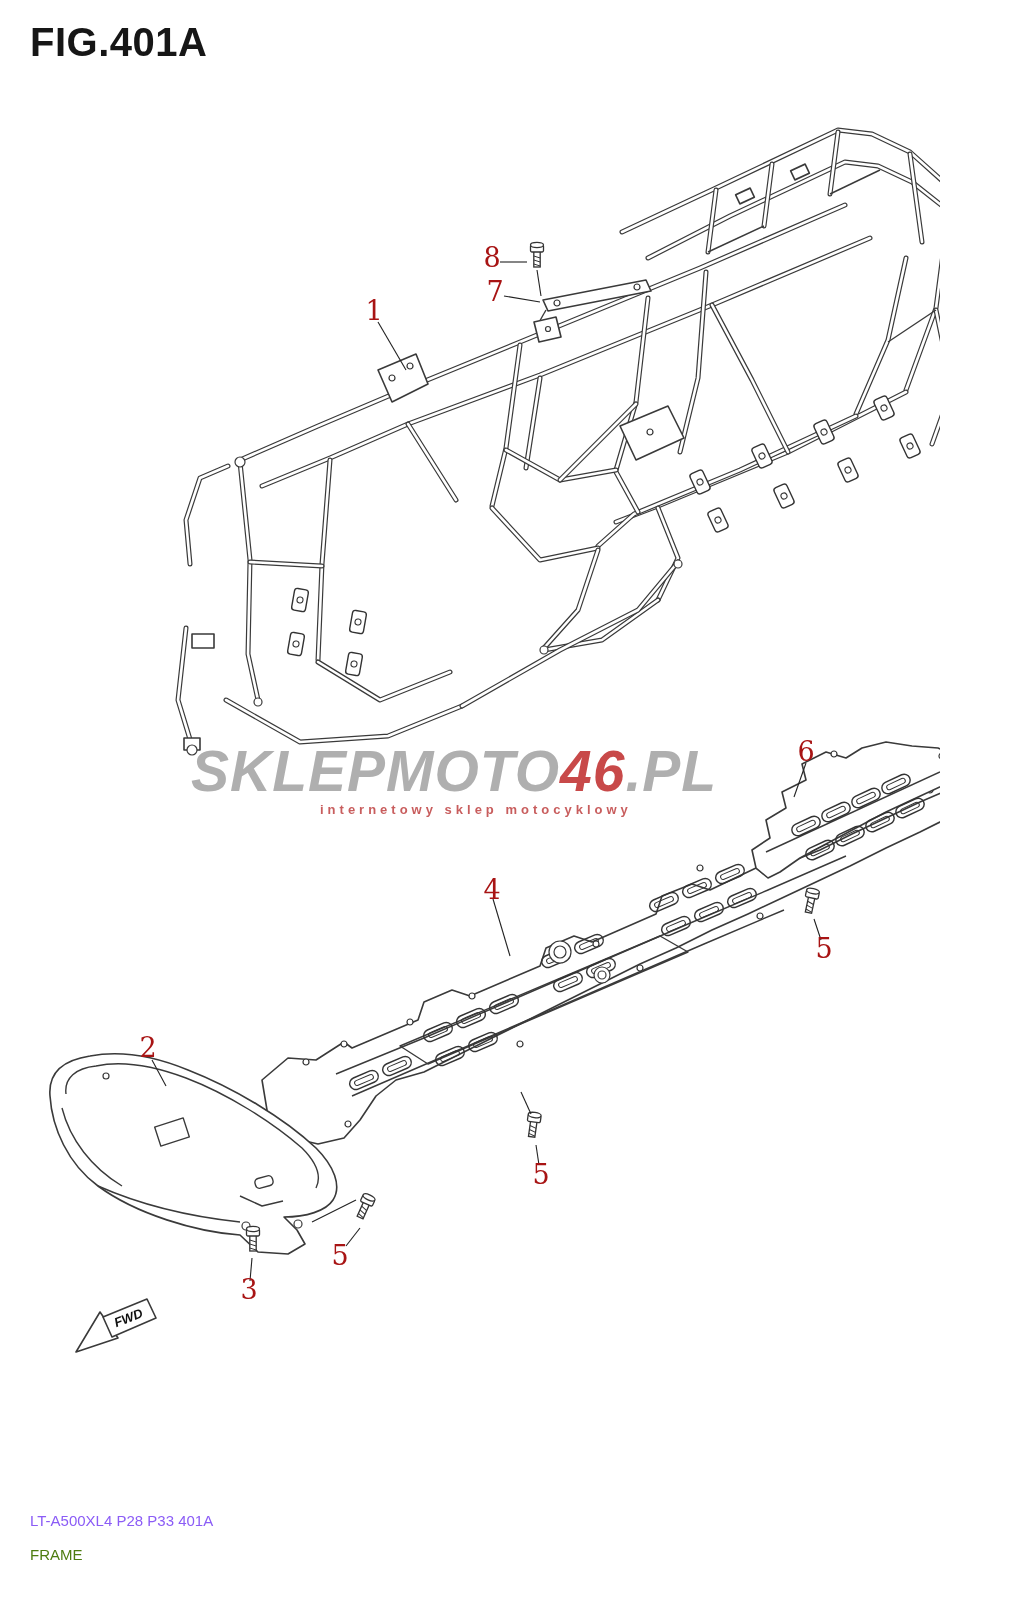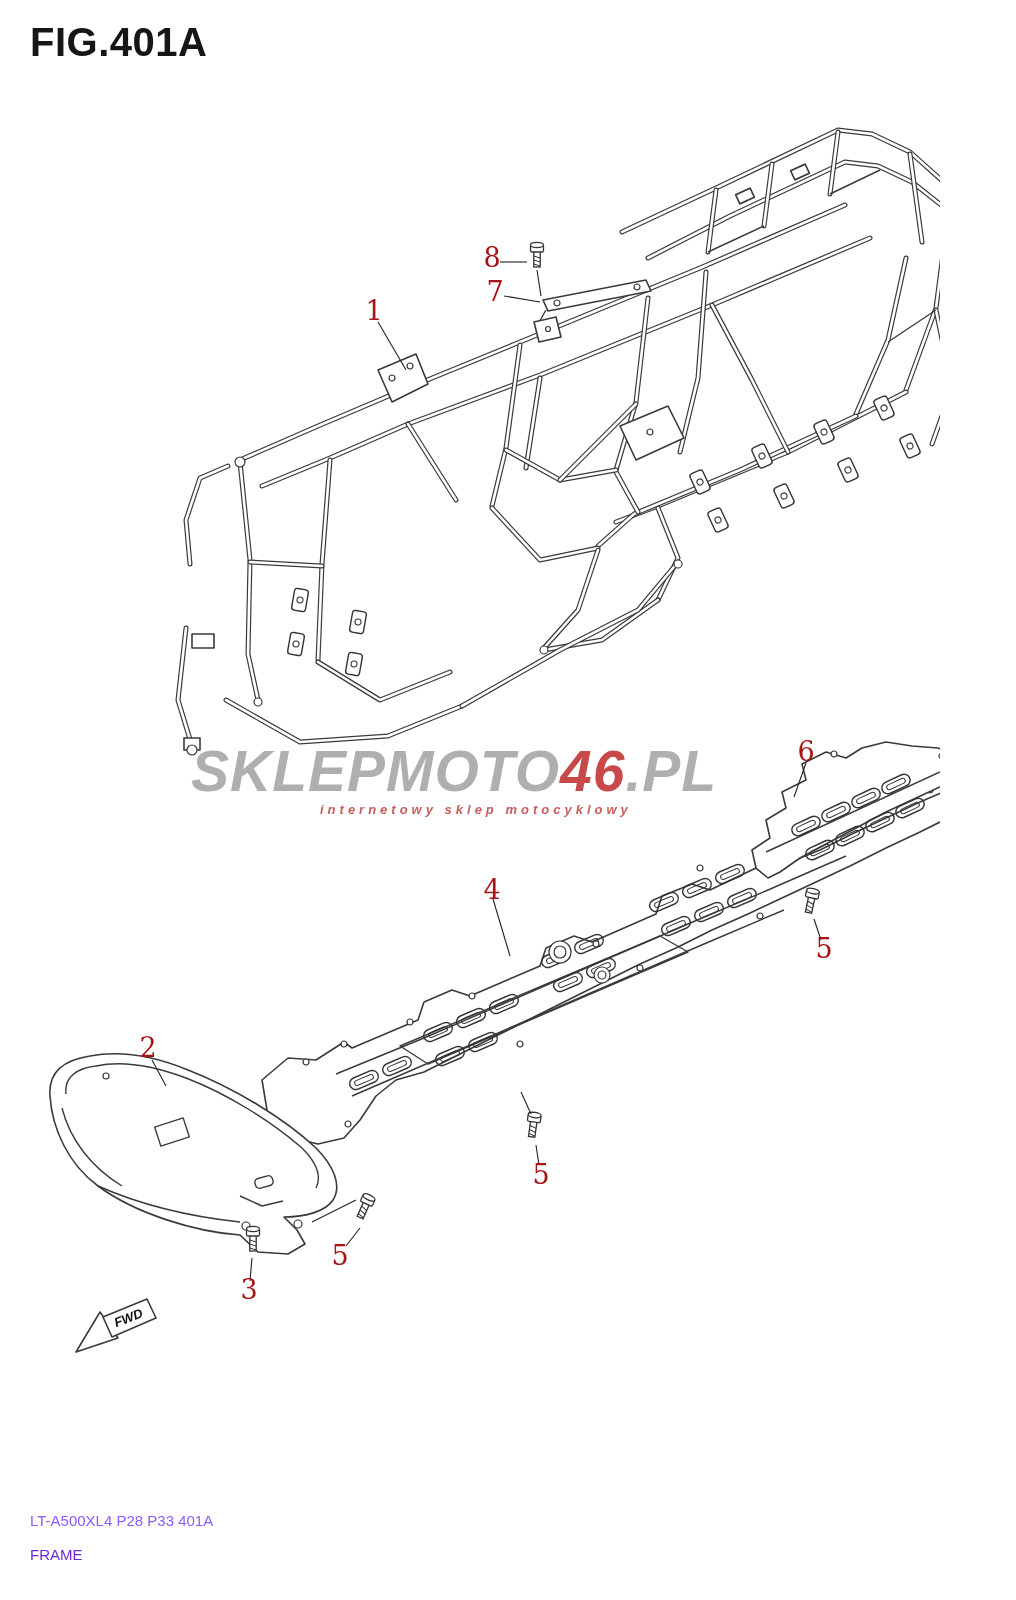--- a/index.html
+++ b/index.html
@@ -8,25 +8,25 @@
   .page{position:relative;width:940px;height:1600px;background:#fff;overflow:hidden}
 
   .fig-title{position:absolute;left:30px;top:20px;font-size:40px;font-weight:800;
              color:#161616;letter-spacing:.5px;font-family:"Liberation Sans",sans-serif}
 
   .watermark{position:absolute;left:8px;top:738px;width:1016px;height:90px;opacity:.92}
   .wm-main{position:absolute;left:183px;top:0;font-family:"Liberation Sans",sans-serif;
            font-style:italic;font-weight:700;font-size:57px;letter-spacing:1px;
            color:#a9a9a9;white-space:nowrap}
   .wm-red{color:#c43a3a}
-  .wm-sub{position:absolute;left:312px;top:64px;font-style:italic;font-weight:700;
+  .wm-sub{position:absolute;left:312px;top:64px;font-weight:700;
           font-size:13px;letter-spacing:4px;color:#c45050;white-space:nowrap}
 
   .footer-code{position:absolute;left:30px;top:1512px;font-size:15px;color:#8b5cf6}
-  .footer-name{position:absolute;left:30px;top:1546px;font-size:15px;color:#6d28d9}
+  .footer-name{position:absolute;left:30px;top:1546px;font-size:15px;color:#4d7c0f}
 
   svg.diagram{position:absolute;left:0;top:0}
 
   .tube{fill:none;stroke:#3a3a3a;stroke-width:5;stroke-linecap:round;stroke-linejoin:round}
   .tube-i{fill:none;stroke:#fff;stroke-width:2.6;stroke-linecap:round;stroke-linejoin:round}
   .line{fill:none;stroke:#3a3a3a;stroke-width:1.4;stroke-linejoin:round}
   .plate{fill:#fff;stroke:#3a3a3a;stroke-width:1.6;stroke-linejoin:round}
   .hole{fill:#fff;stroke:#3a3a3a;stroke-width:1.2}
   .leader{fill:none;stroke:#222;stroke-width:1.1}
   .callout{font-family:"DejaVu Serif",serif;font-size:27px;fill:#a81414;text-anchor:middle}

